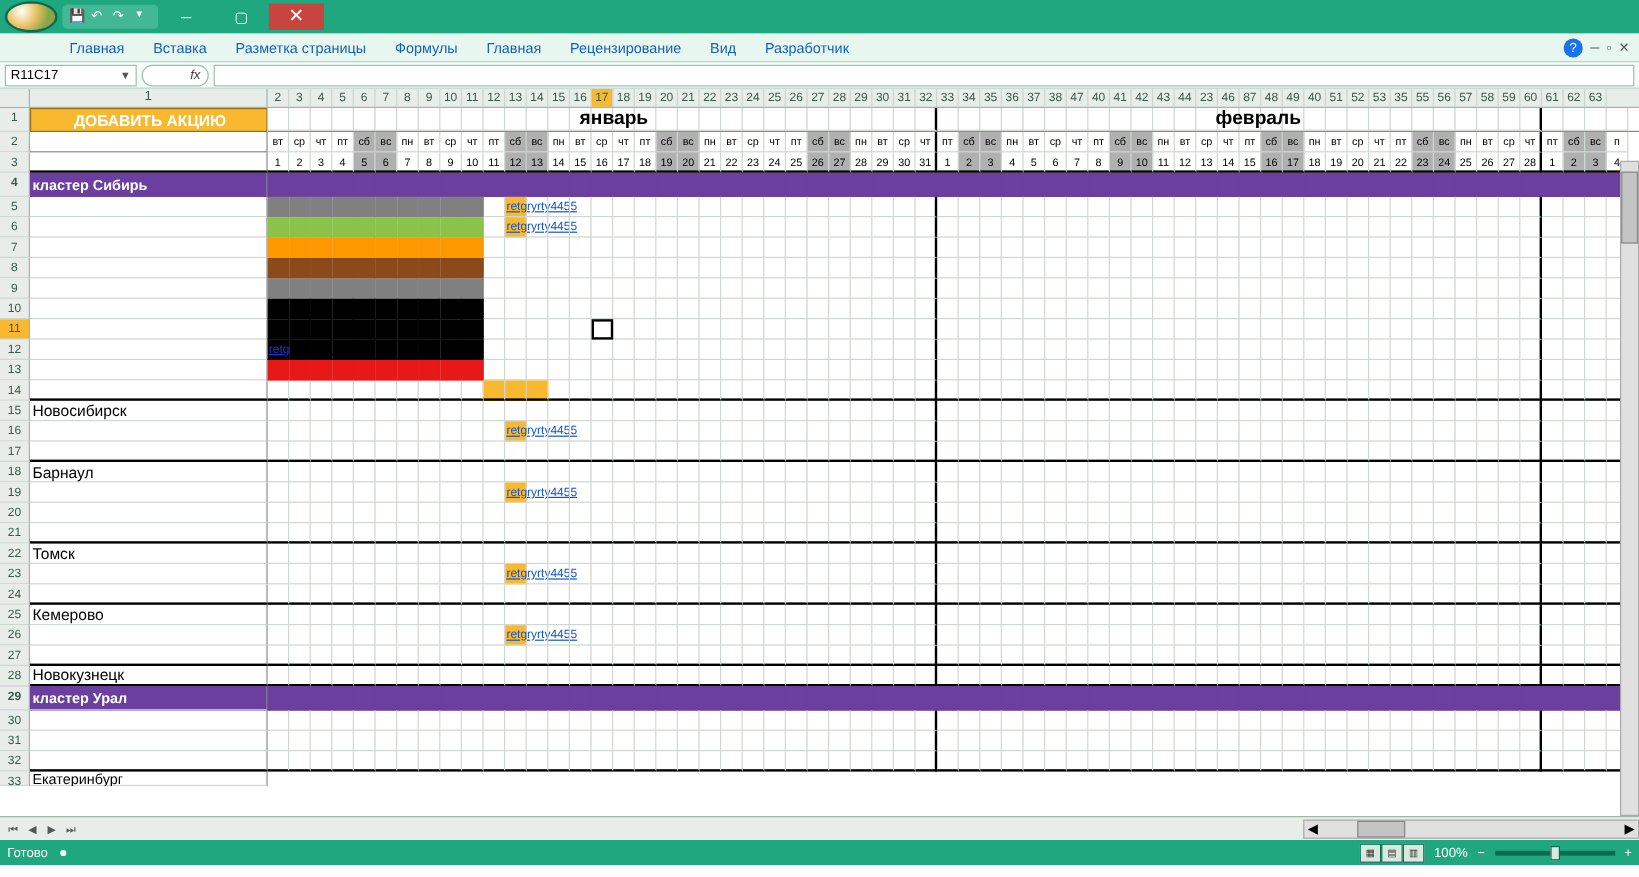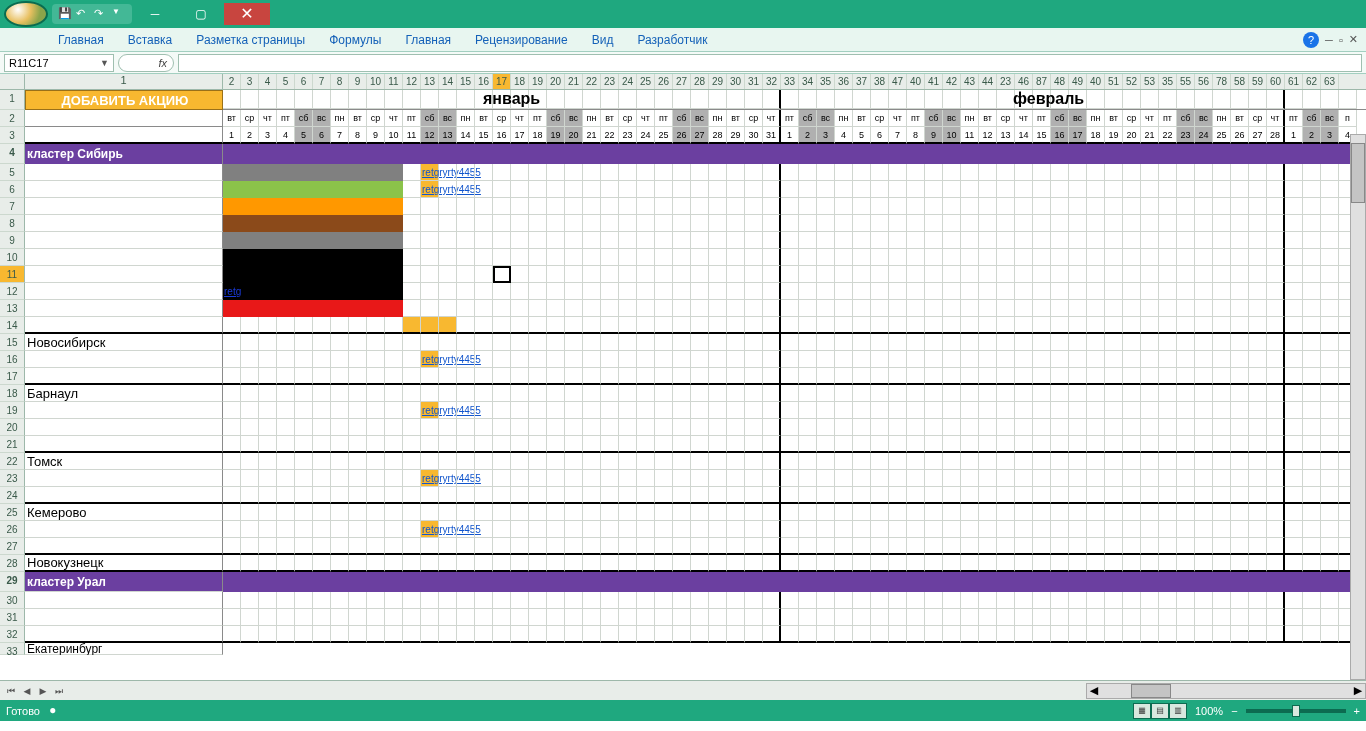--- a/index.html
+++ b/index.html
@@ -179,21 +179,21 @@
         <div class="colhead-num">87</div>
         <div class="colhead-num">48</div>
         <div class="colhead-num">49</div>
         <div class="colhead-num">40</div>
         <div class="colhead-num">51</div>
         <div class="colhead-num">52</div>
         <div class="colhead-num">53</div>
         <div class="colhead-num">35</div>
         <div class="colhead-num">55</div>
         <div class="colhead-num">56</div>
-        <div class="colhead-num">78</div>
+        <div class="colhead-num">57</div>
         <div class="colhead-num">58</div>
         <div class="colhead-num">59</div>
         <div class="colhead-num">60</div>
         <div class="colhead-num">61</div>
         <div class="colhead-num">62</div>
         <div class="colhead-num">63</div>
       </div>
   </div>
 
   <div class="rows" id="rows-container">

